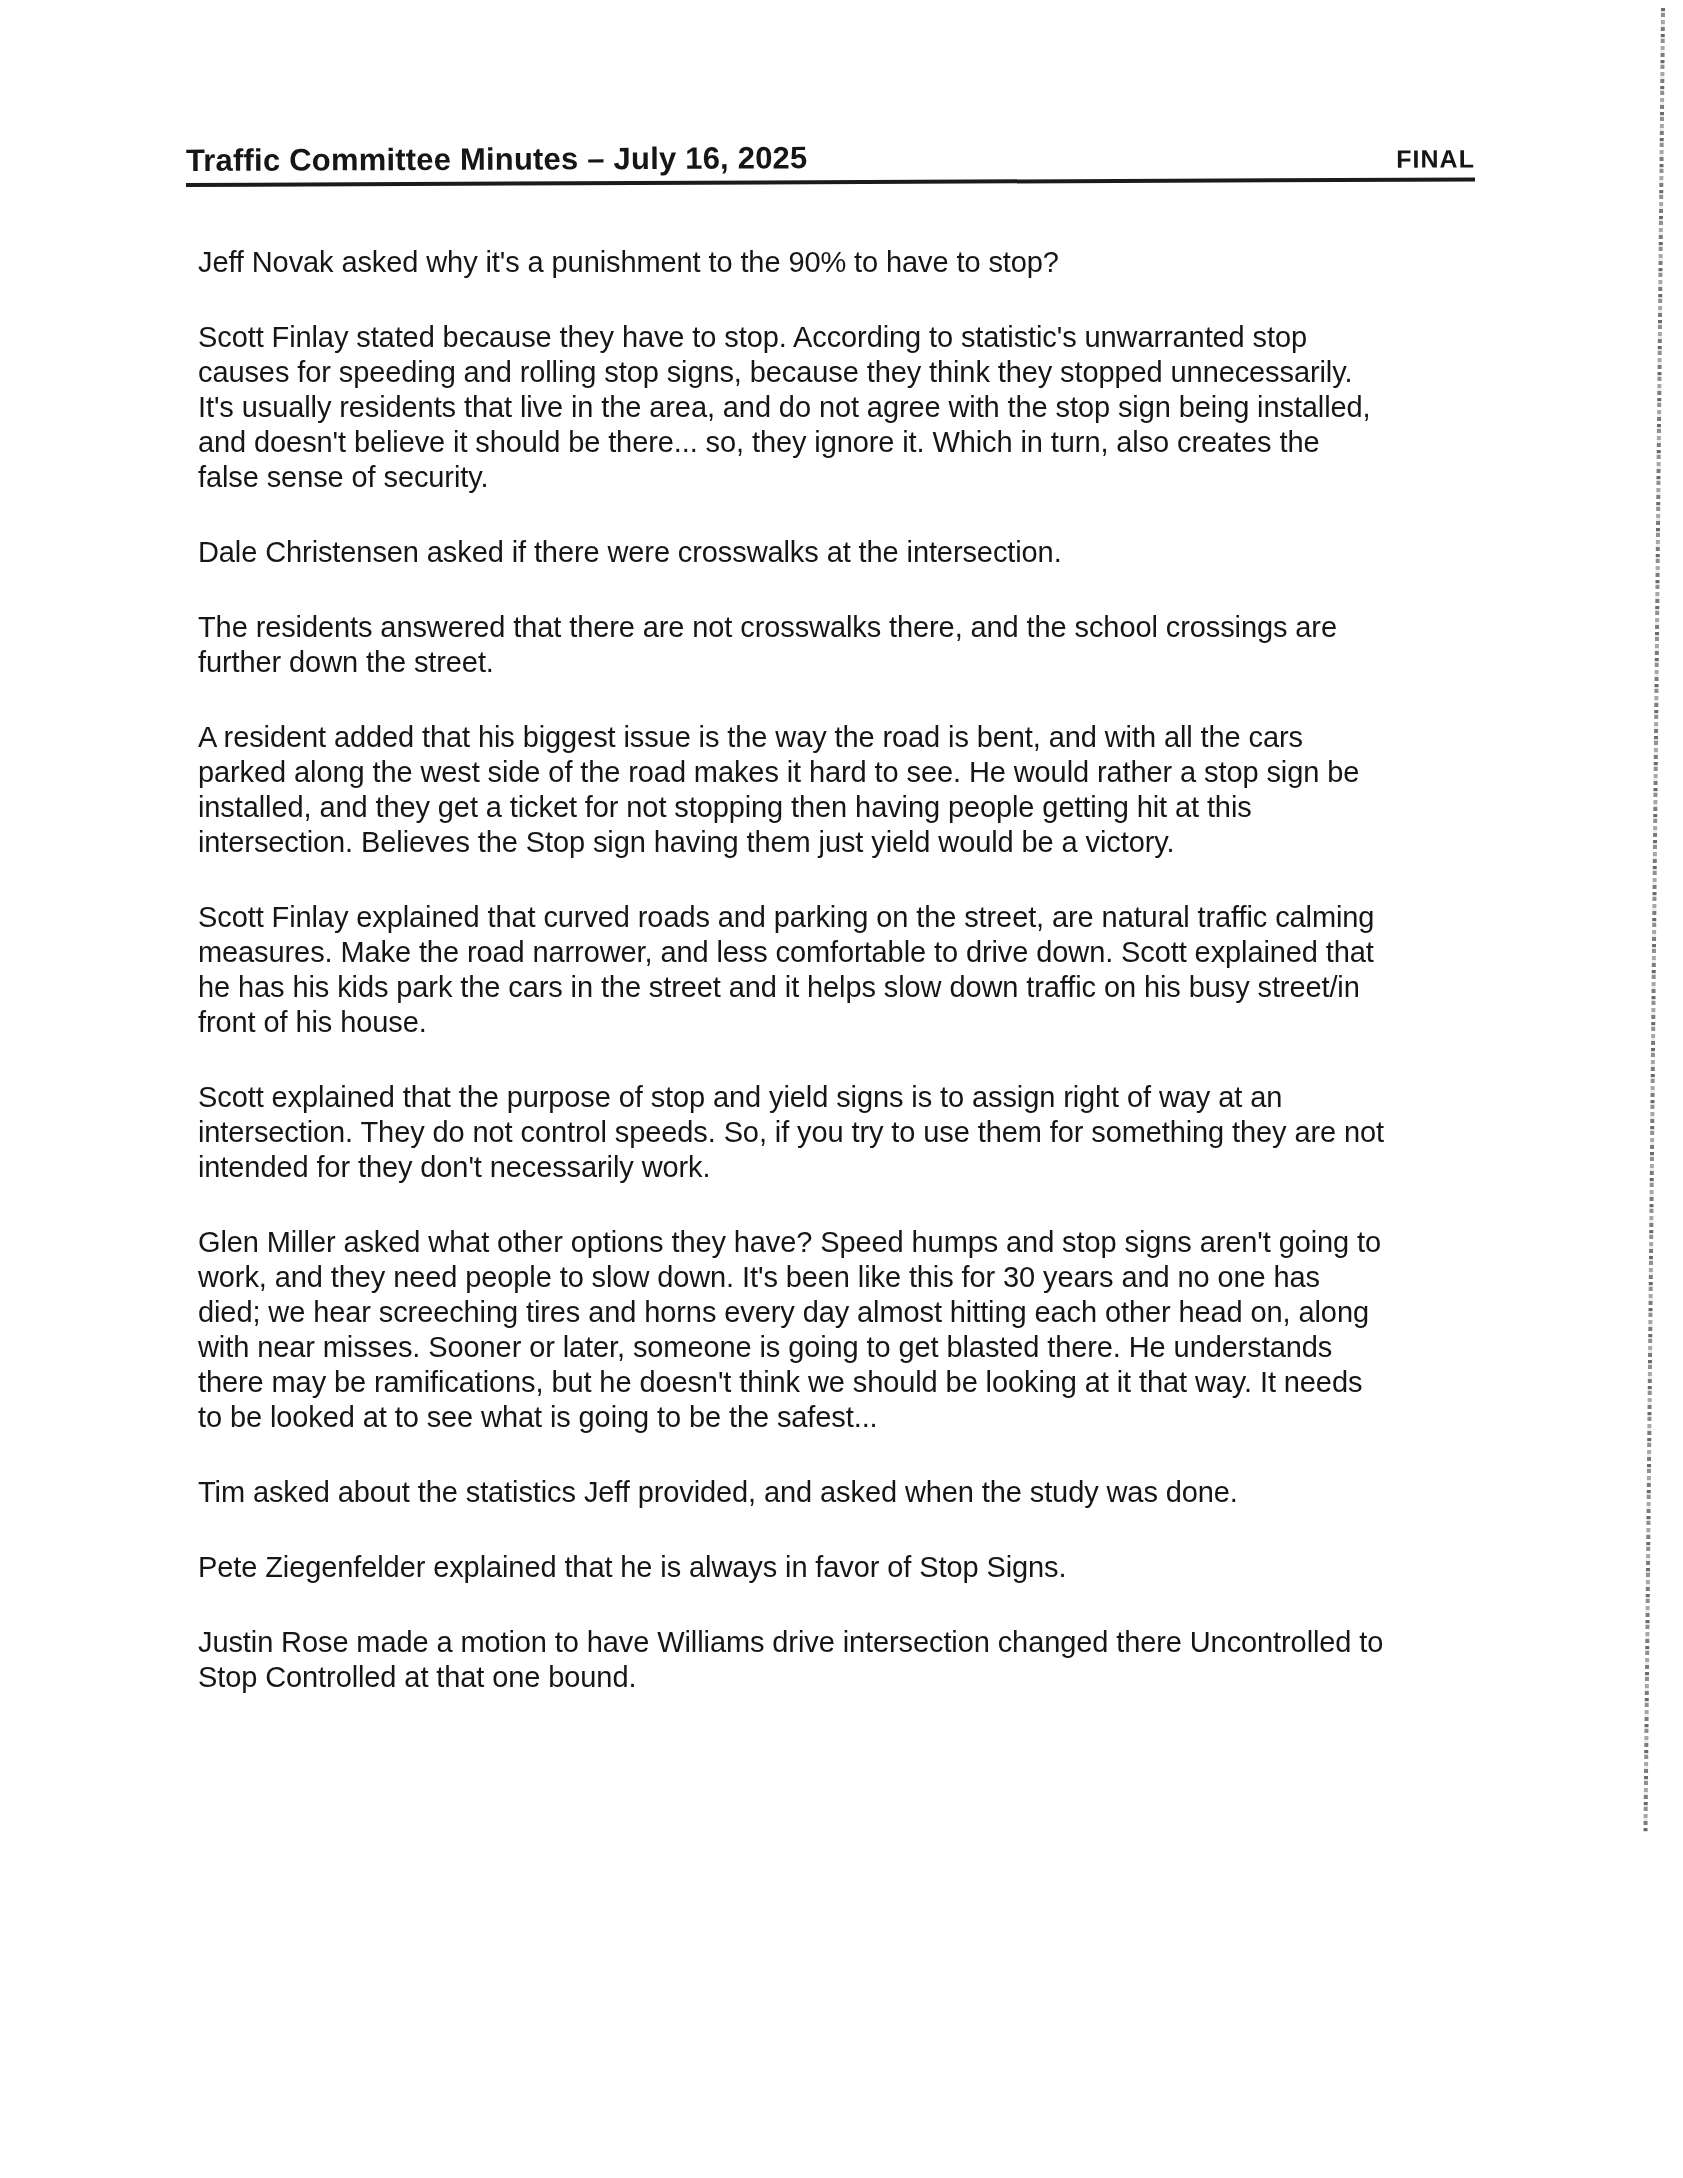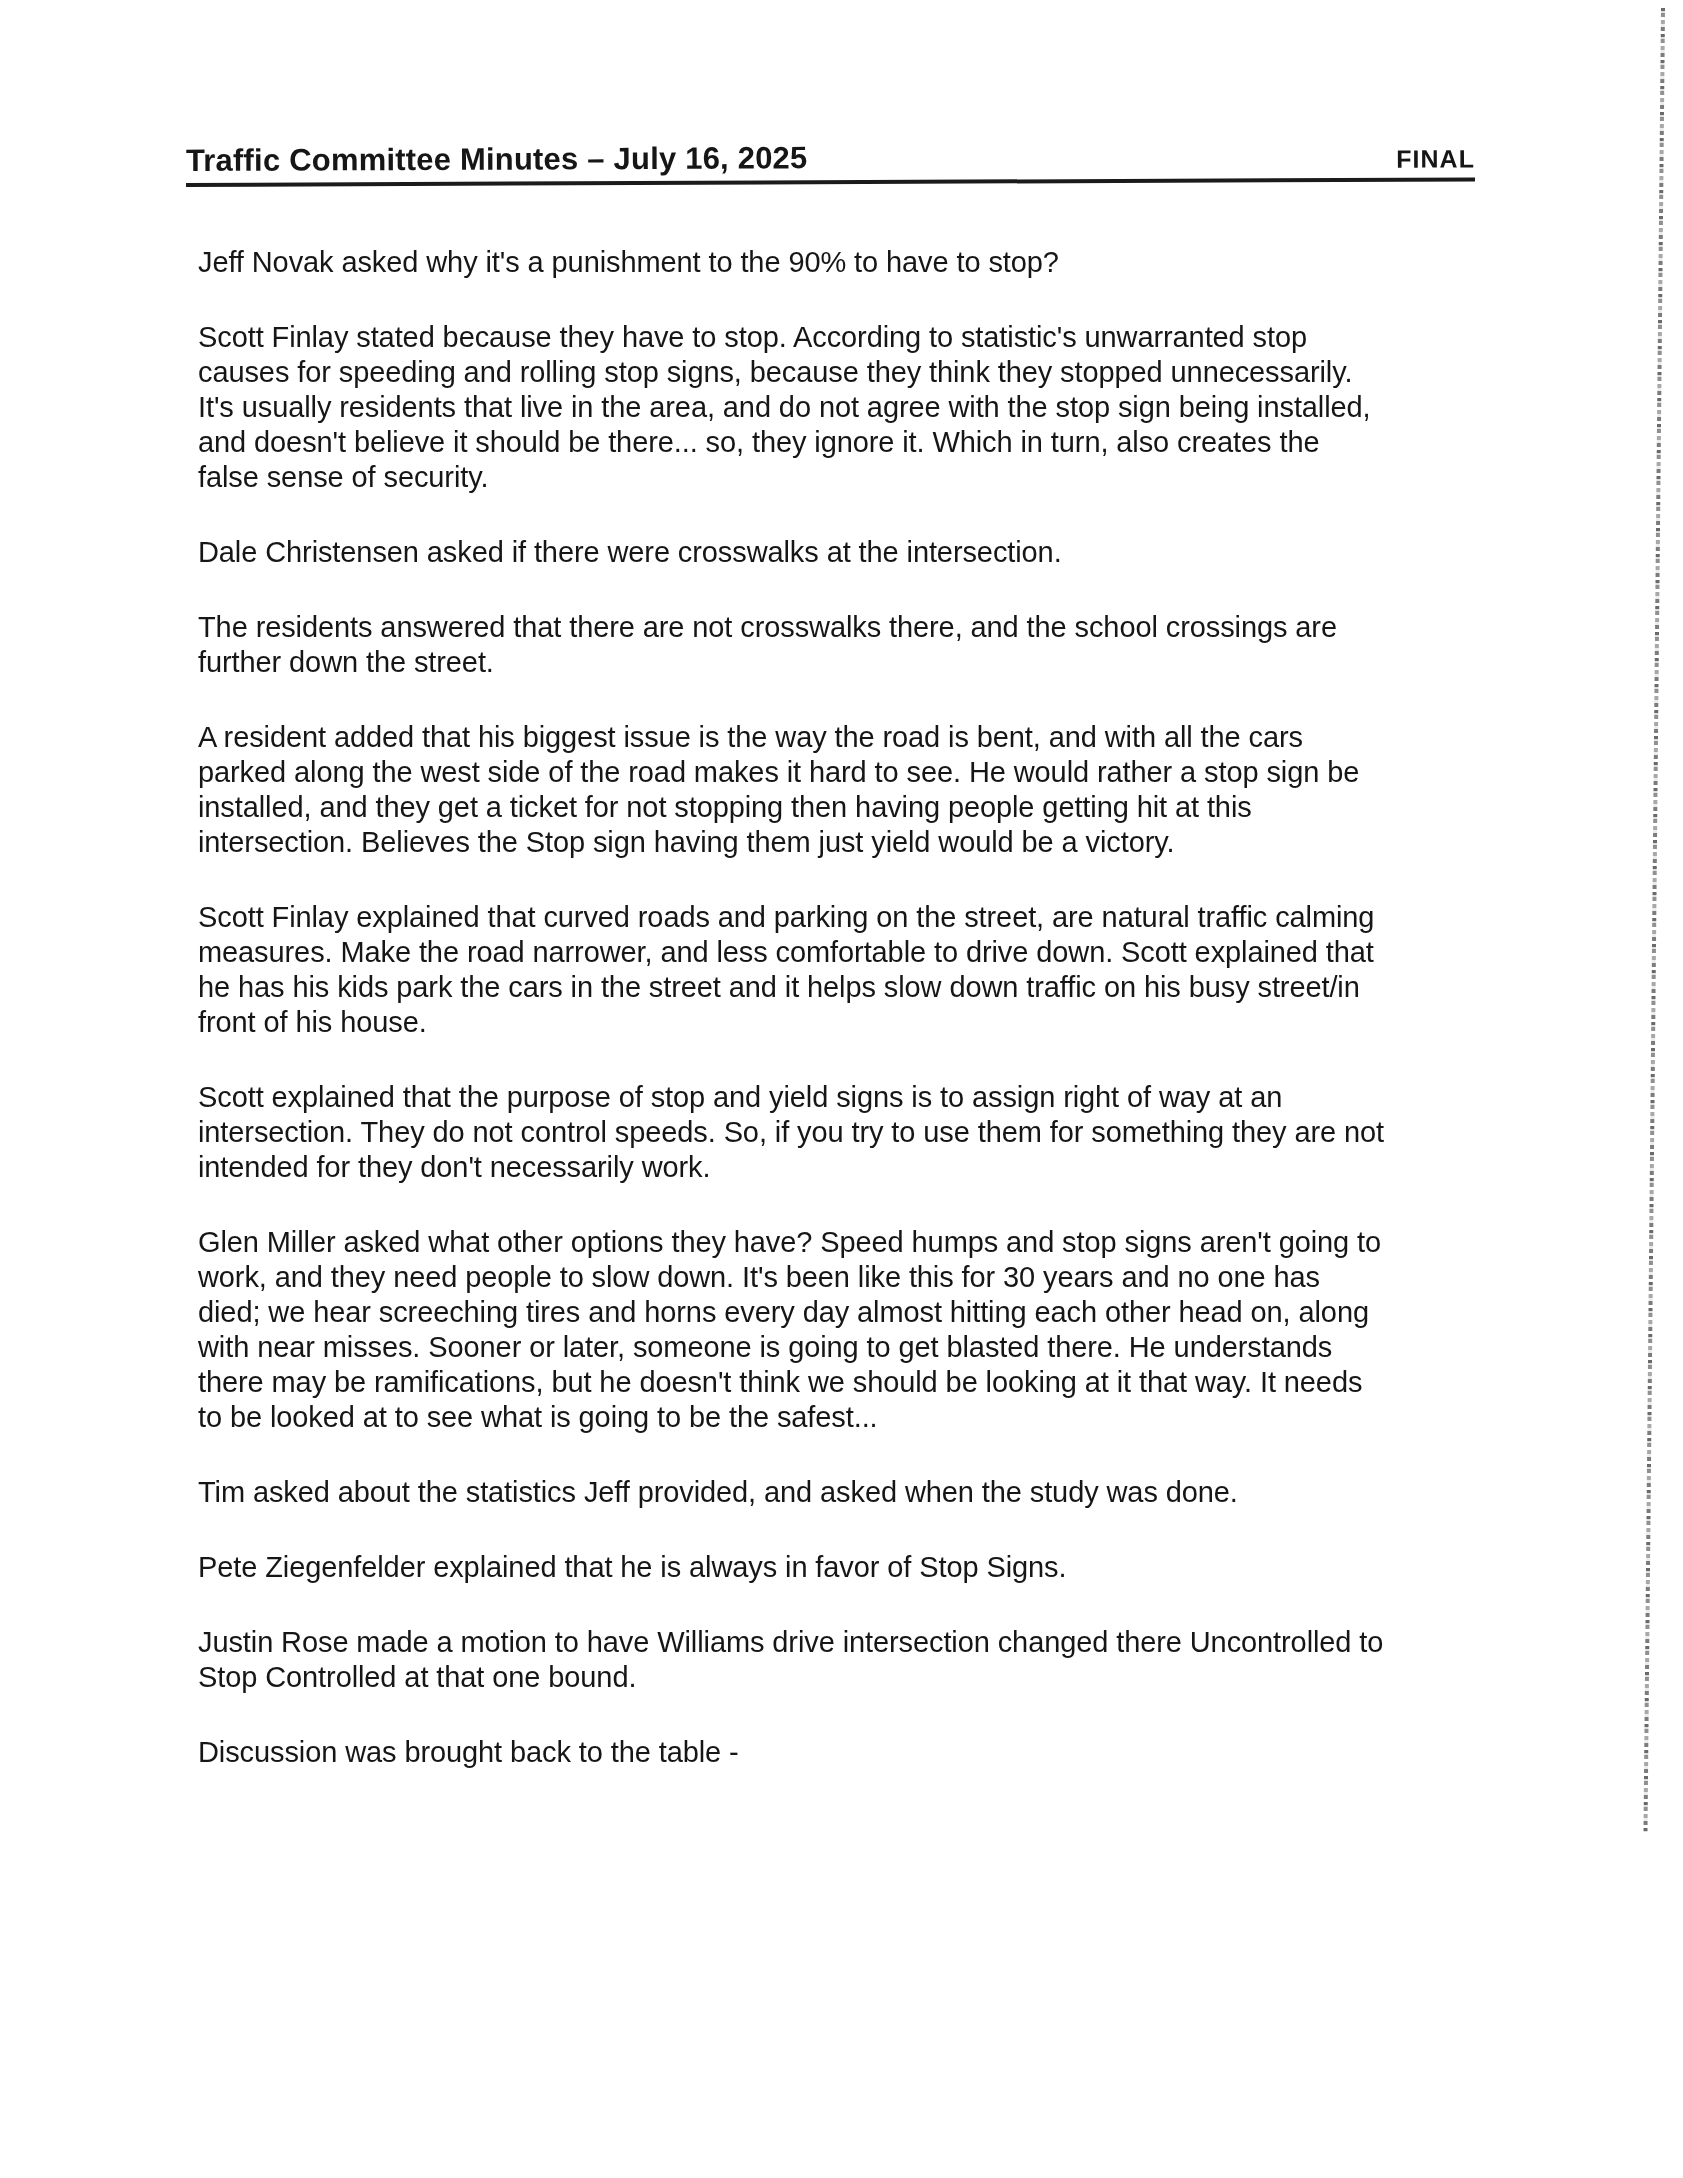--- a/index.html
+++ b/index.html
@@ -124,21 +124,20 @@
     <p>Glen Miller asked what other options they have? Speed humps and stop signs aren't going to
 work, and they need people to slow down. It's been like this for 30 years and no one has
 died; we hear screeching tires and horns every day almost hitting each other head on, along
 with near misses. Sooner or later, someone is going to get blasted there. He understands
 there may be ramifications, but he doesn't think we should be looking at it that way. It needs
 to be looked at to see what is going to be the safest...</p>
     <p>Tim asked about the statistics Jeff provided, and asked when the study was done.</p>
     <p>Pete Ziegenfelder explained that he is always in favor of Stop Signs.</p>
     <p>Justin Rose made a motion to have Williams drive intersection changed there Uncontrolled to
 Stop Controlled at that one bound.</p>
-    <p>Discussion was brought back to the table -</p>
   </div>
 
   <div class="doc-footer">
     <span>Page </span><b>5</b><span> of </span><b>8</b>
   </div>
 
   <div class="scan-edge"></div>
 
 </div>
 

